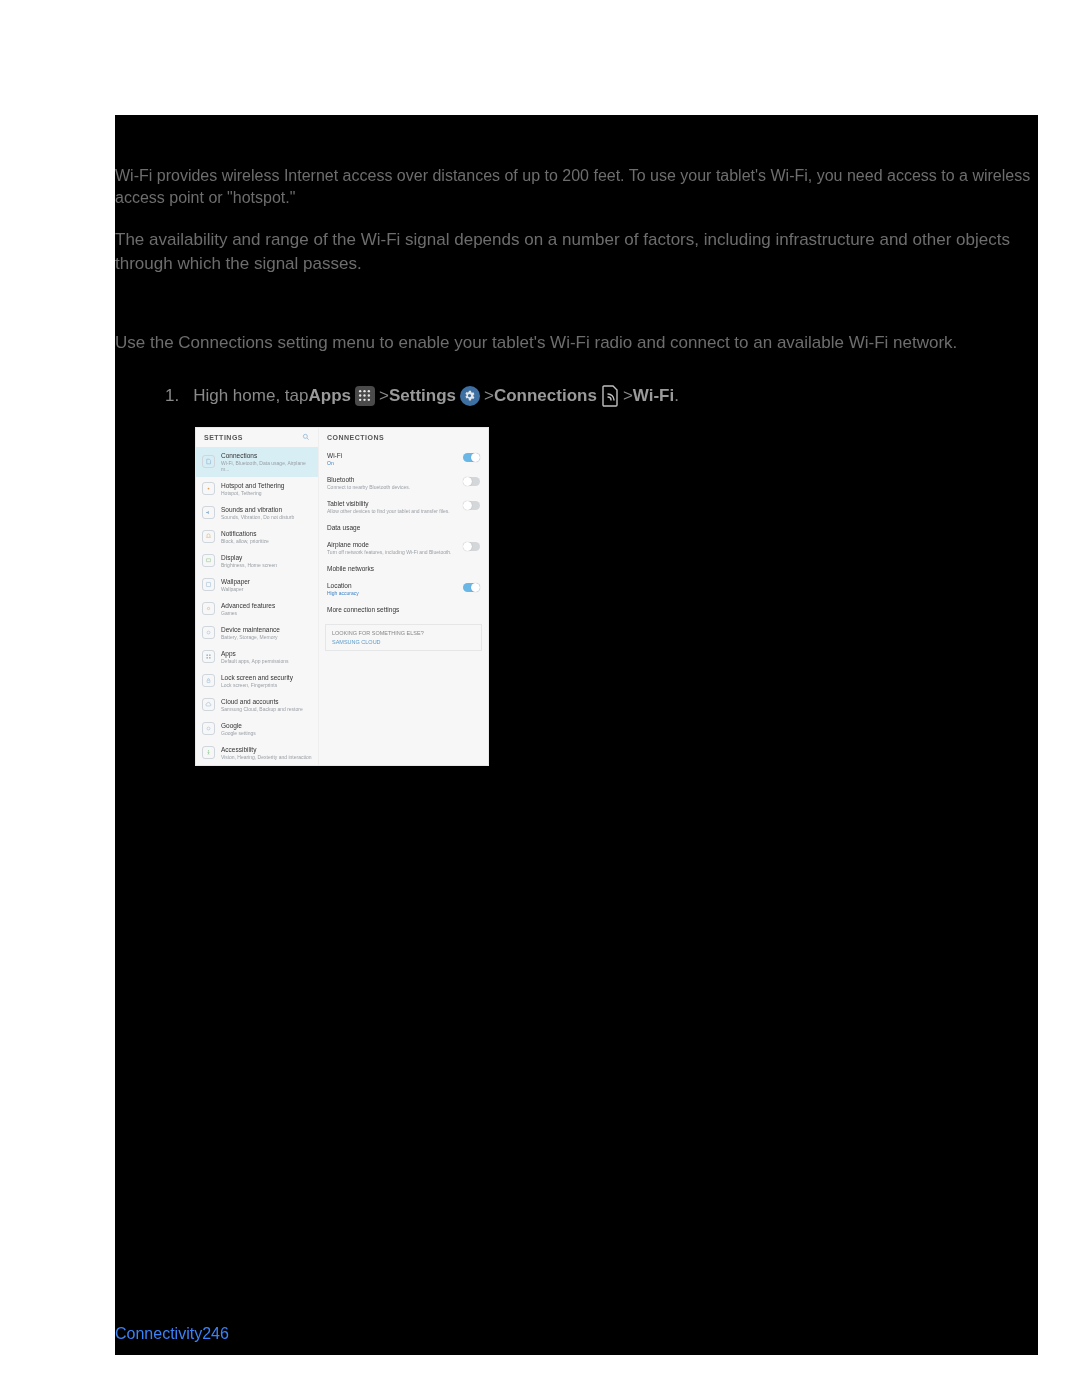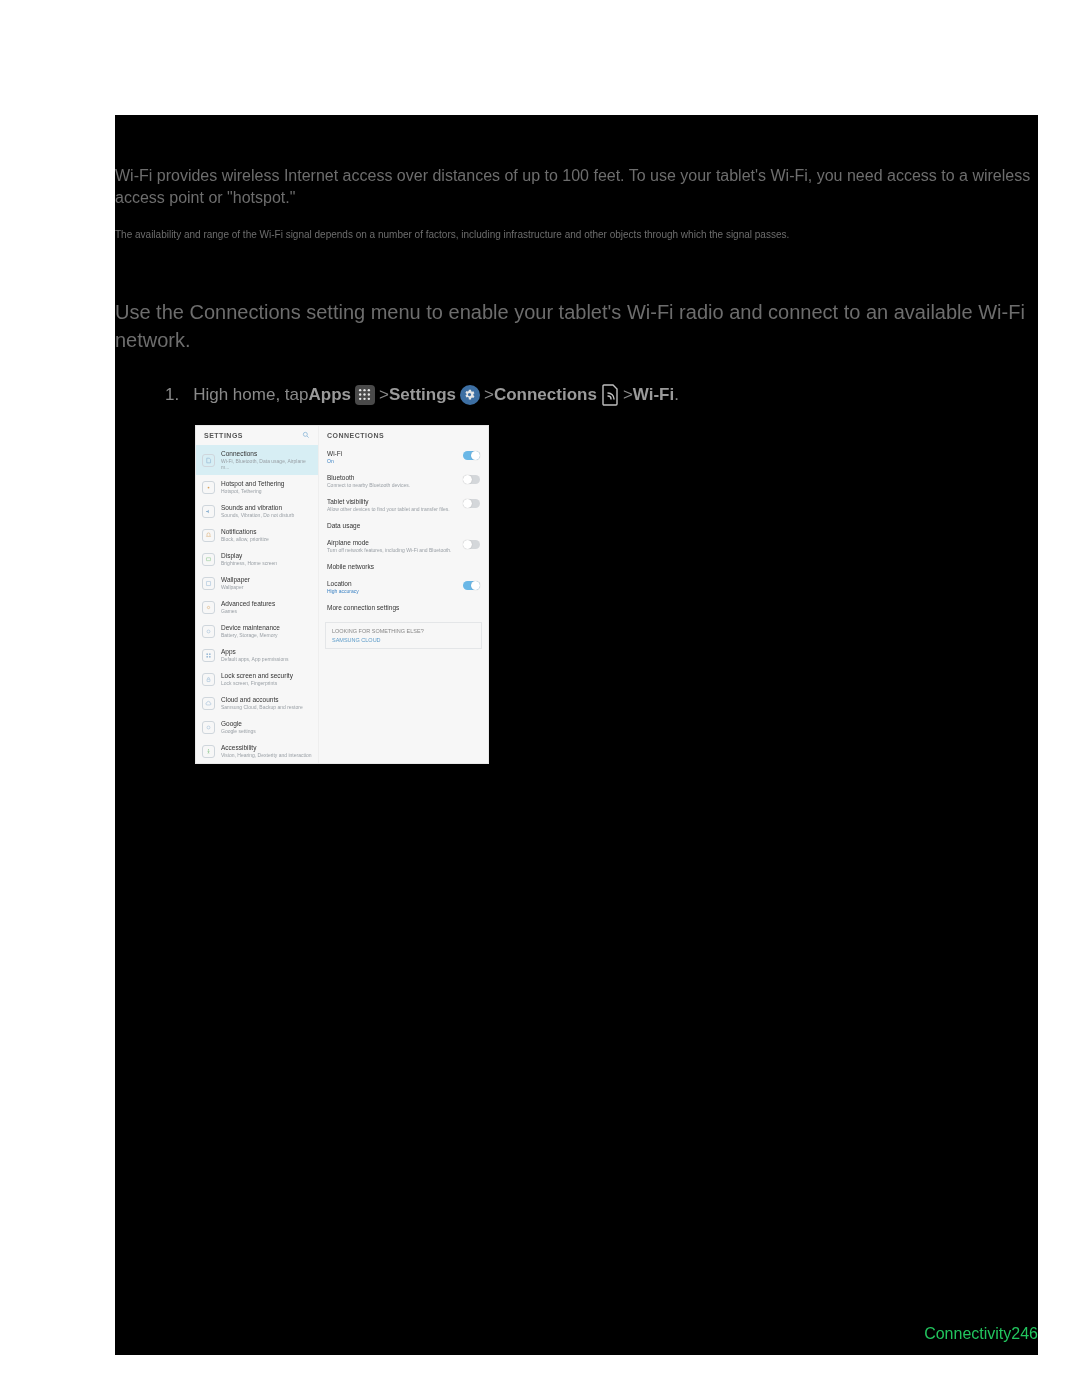--- a/index.html
+++ b/index.html
@@ -1,29 +1,29 @@
 <!DOCTYPE html>
 <html><head>
 <meta charset="utf-8">
 <style>
 html,body{margin:0;padding:0;background:#fff;font-family:Arial,Helvetica,sans-serif}
 .page{width:1080px;height:1397px;margin:0 auto;background:#fff;position:relative;box-sizing:border-box}
 .blackbox{position:absolute;left:115px;top:115px;right:42px;bottom:42px;background:#000;color:#6e6e6e;padding:0}
 .p1{font-size:16px;line-height:1.4;color:#6d6d6d;margin:0;padding:50px 0 0 0}
-.p2{font-size:10px;line-height:1.4;color:#6d6d6d;margin:18px 0 0 0}
-.p3{font-size:20px;line-height:1.4;color:#6d6d6d;margin:56px 0 16px 0}
+.p2{font-size:17px;line-height:1.4;color:#6d6d6d;margin:18px 0 0 0}
+.p3{font-size:17px;line-height:1.4;color:#6d6d6d;margin:56px 0 16px 0}
 .step{font-size:17px;line-height:1.5;color:#8a8a8a;margin:28px 0 0 50px;display:flex;align-items:center;flex-wrap:wrap}
 .step .num{margin-right:14px}
 .step .b{font-weight:700;color:#9a9a9a}
 .step .iconbox{display:inline-flex;align-items:center;justify-content:center;width:20px;height:20px;border-radius:5px;background:#4a4a4a;margin:0 4px;vertical-align:middle}
 .step .iconbox svg{width:13px;height:13px;fill:#e6e6e6}
 .step .iconbox.square{border-radius:4px}
 .step .iconoutline{display:inline-flex;align-items:center;justify-content:center;width:18px;height:22px;margin:0 4px}
 .step .iconoutline svg{width:18px;height:22px;stroke:#bfbfbf;fill:none;stroke-width:1.4}
-.footer{position:absolute;left:0;right:0;bottom:12px;display:flex;justify-content:flex-end;font-size:16px;color:#22c55e}
+.footer{position:absolute;left:0;right:0;bottom:12px;display:flex;justify-content:flex-start;font-size:16px;color:#3b82f6}
 
 .shot{margin:18px 0 0 80px;width:292px;background:#f7f7f7;border:1px solid #e8e8e8;font-size:6px;color:#444}
 .shot .hdr{display:flex}
 .shot .left{width:122px;border-right:1px solid #eee}
 .shot .right{flex:1}
 .shot .bar{height:19px;display:flex;align-items:center;padding:0 8px;font-size:7px;letter-spacing:.5px;color:#555}
 .shot .bar .title{font-weight:600}
 .shot .bar .srch{margin-left:auto;color:#8fb9da}
 .srow{display:flex;align-items:center;padding:5px 6px 5px 6px;border-bottom:0;position:relative}
 .srow .ic{width:11px;height:11px;border:1px solid #cfd6dc;border-radius:3px;margin-right:6px;display:flex;align-items:center;justify-content:center}
@@ -43,21 +43,21 @@
 .toggle.on .knob{left:8px}
 .sugg{margin:6px;border:1px solid #e4e6e8;padding:5px 6px}
 .sugg .s1{font-size:5.5px;color:#888}
 .sugg .s2{font-size:5.5px;color:#5b9bc9;margin-top:3px}
 </style>
 </head>
 <body>
 <div class="page">
 <div class="blackbox">
 
-<p class="p1">Wi-Fi provides wireless Internet access over distances of up to 100 feet. To use your tablet's Wi-Fi, you need access to a wireless access point or "hotspot."</p>
+<p class="p1">Wi-Fi provides wireless Internet access over distances of up to 200 feet. To use your tablet's Wi-Fi, you need access to a wireless access point or "hotspot."</p>
 <p class="p2">The availability and range of the Wi-Fi signal depends on a number of factors, including infrastructure and other objects through which the signal passes.</p>
 <p class="p3">Use the Connections setting menu to enable your tablet's Wi-Fi radio and connect to an available Wi-Fi network.</p>
 
 <div class="step">
   <span class="num">1.</span>
   <span>High home, tap </span>
   <span class="b">Apps</span>
   <span class="iconbox square">
           <svg viewBox="0 0 12 12">
             <circle cx="2" cy="2" r="1.1"></circle>

